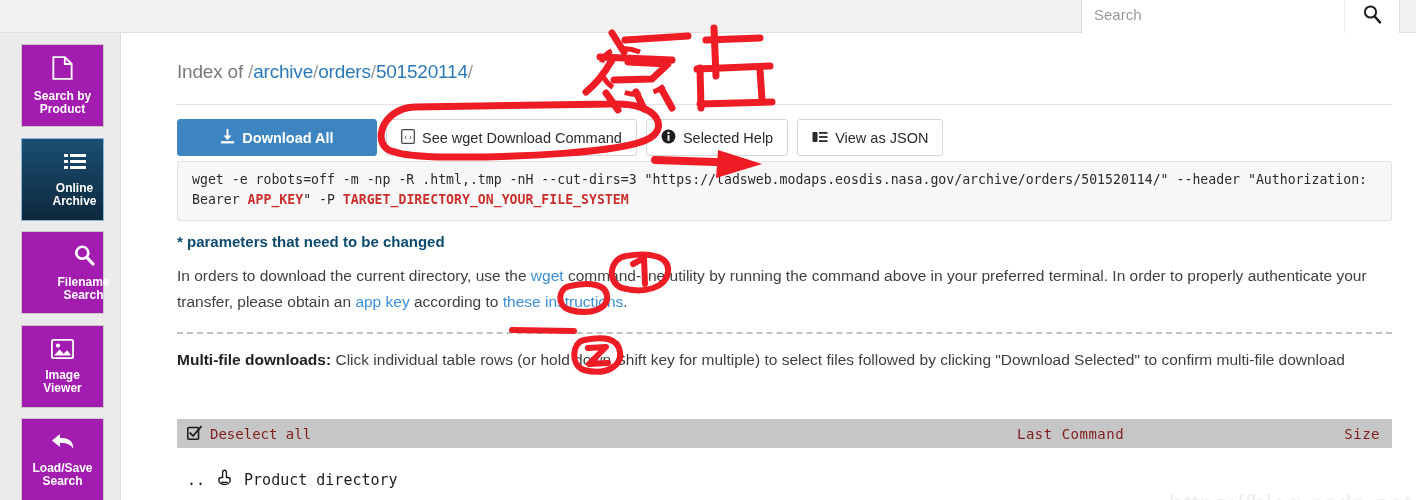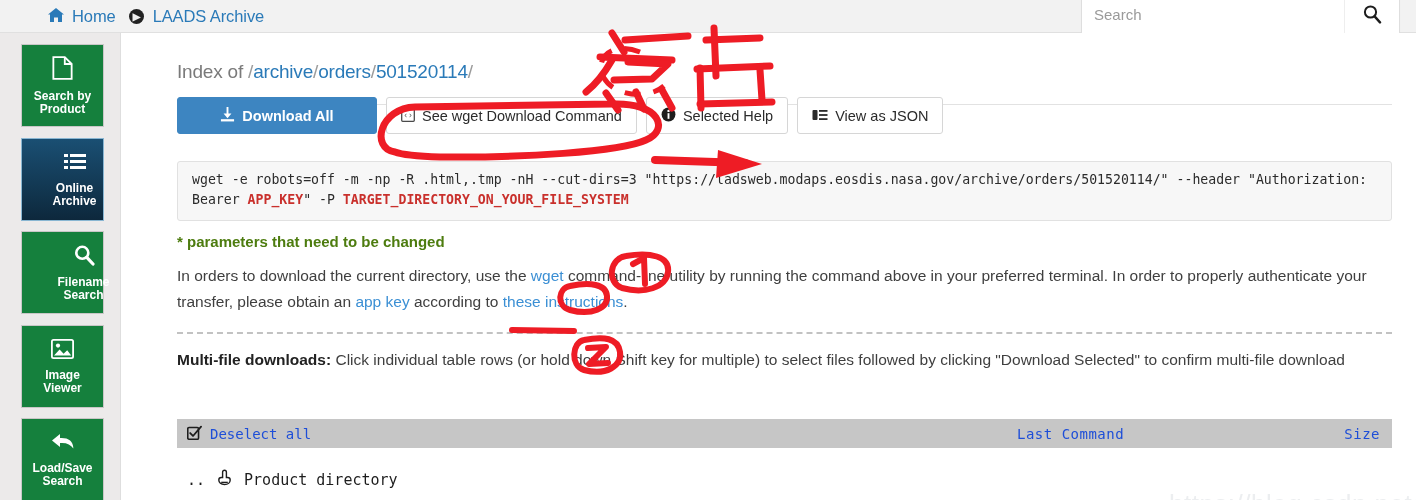--- a/index.html
+++ b/index.html
@@ -76,21 +76,21 @@
   
   .sidebar {
     position: absolute; left: 0; top: 33px;
     width: 121px; height: 467px;
     background: #eceaea;
     border-right: 1px solid #dedede;
   }
   .side-item {
     position: absolute; left: 21px;
     width: 83px; height: 83px;
-    background: #15803d;
+    background: #a21caf;
     color: #fff;
     display: flex; flex-direction: column;
     align-items: center; justify-content: center;
     border: 1px solid #c9c7c7;
     cursor: pointer;
     text-align: center;
     line-height: 1.08;
     font-size: 12px; font-weight: bold;
   }
   .side-item.active {
@@ -120,21 +120,21 @@
   }
   .page-title .pth { color: #2a7ab8; }
   .page-title .sl { color: #9b9b9b; }
   .title-rule {
     position: absolute; left: 55px; top: 71px;
     width: 1215px; height: 1px; background: #e2e2e2;
   }
 
   
   .toolbar {
-    position: absolute; left: 55px; top: 64px;
+    position: absolute; left: 55px; top: 86px;
     display: flex; align-items: center; gap: 9px;
   }
   .btn {
     height: 37px;
     display: inline-flex; align-items: center; gap: 7px;
     padding: 0 14px;
     font-size: 14.5px;
     border: 1px solid #d6d6d6;
     background: #fff; color: #2b2b2b;
     border-radius: 3px;
@@ -162,21 +162,21 @@
     font-family: "DejaVu Sans Mono", monospace;
     font-size: 13.2px; color: #2b2b2b;
     line-height: 1.55;
     overflow: hidden;
     word-break: break-all;
   }
   .codebox .hl { color: #c9302c; font-weight: bold; }
 
   .note-red {
     position: absolute; left: 55px; top: 200px;
-    font-size: 15px; color: #4d7c0f; font-weight: bold;
+    font-size: 15px; color: #0c4a6e; font-weight: bold;
   }
   .para {
     position: absolute; left: 55px; top: 230px;
     width: 1218px;
     font-size: 15.5px; color: #3f3f3f;
     line-height: 1.68;
   }
   .para a { color: #3b8fd4; text-decoration: none; }
   .dashrule {
     position: absolute; left: 55px; top: 299px;
@@ -190,21 +190,21 @@
   }
   .multi b { font-weight: bold; color: #222; }
 
   
   .thead {
     position: absolute; left: 55px; top: 386px;
     width: 1215px; height: 29px;
     background: #c6c6c6;
     display: flex; align-items: center;
     font-family: "DejaVu Sans Mono", monospace;
-    font-size: 14px; color: #1d4ed8;
+    font-size: 14px; color: #7f1d1d;
   }
   .th-sel { position: absolute; left: 10px; display: flex; align-items: center; gap: 8px; cursor: pointer; }
   .th-mod { position: absolute; left: 840px; letter-spacing: 0.5px; }
   .th-size { position: absolute; right: 12px; letter-spacing: 0.5px; }
   .trow {
     position: absolute; left: 55px; top: 424px;
     width: 1215px; height: 46px;
     display: flex; align-items: center;
     font-family: "DejaVu Sans Mono", monospace;
     font-size: 15px; color: #1d1d1d;
@@ -222,32 +222,20 @@
 
   
   #anno { position: absolute; left: 0; top: 0; width: 1416px; height: 500px; pointer-events: none; }
 </style>
 </head>
 <body>
 
 <div id="root">
 
   <div class="topbar">
-    <div class="topbar-left">
-      <span class="home-icon">
-        <svg width="16" height="15" viewBox="0 0 16 15">
-            <path fill="#2a7ab8" d="M8 0L0 6.6h2v7.4h4V9.4h4V14h4V6.6h2L8 0z"></path>
-          </svg>
-      </span>
-      <a class="crumb-link" href="#">Home</a>
-      <span class="crumb-sep">
-          <span>▶</span>
-        </span>
-      <a class="crumb-link" href="#">LAADS Archive</a>
-    </div>
     <div class="search-wrap">
       <input class="search-input" type="text" placeholder="Search" style="">
       <button class="search-btn">
         <span>
           <svg width="20" height="20" viewBox="0 0 20 20">
               <circle cx="8.5" cy="8" r="5.6" fill="none" stroke="#1d1d1d" stroke-width="2"></circle>
               <line x1="12.6" y1="12.4" x2="18" y2="18.4" stroke="#1d1d1d" stroke-width="2.4" stroke-linecap="round"></line>
             </svg>
         </span>
       </button>

